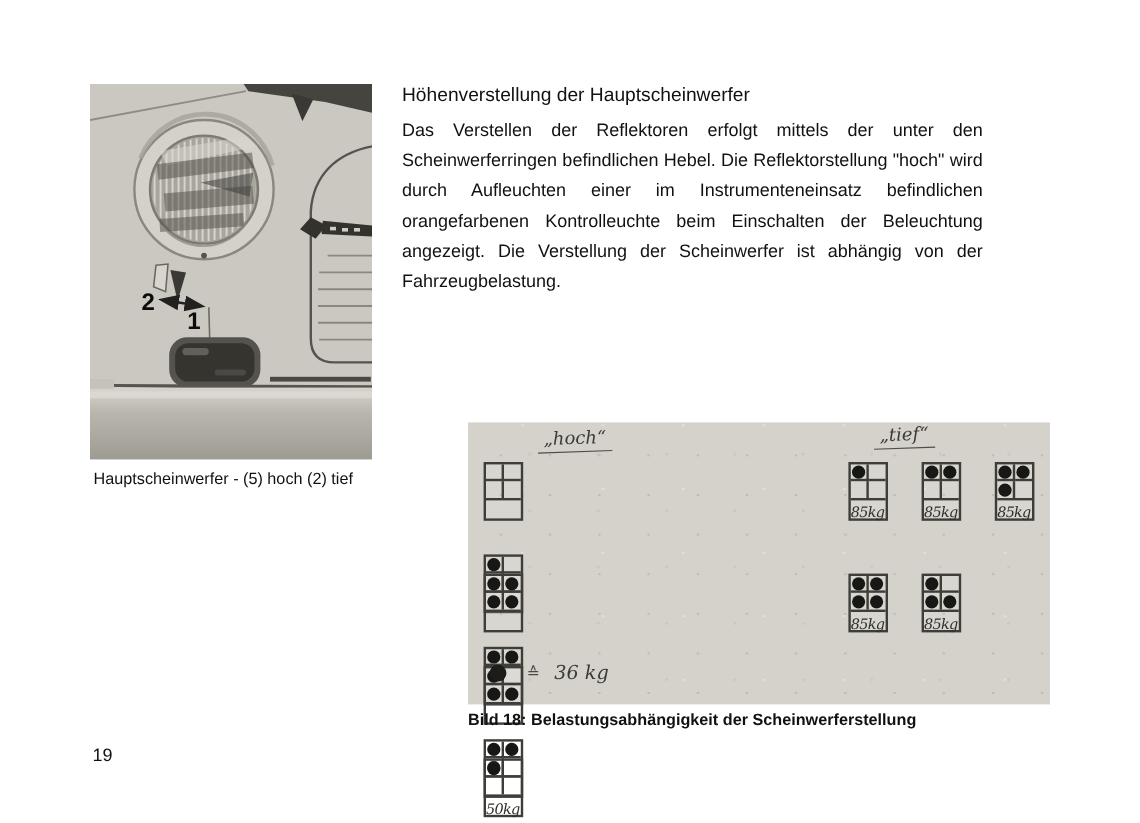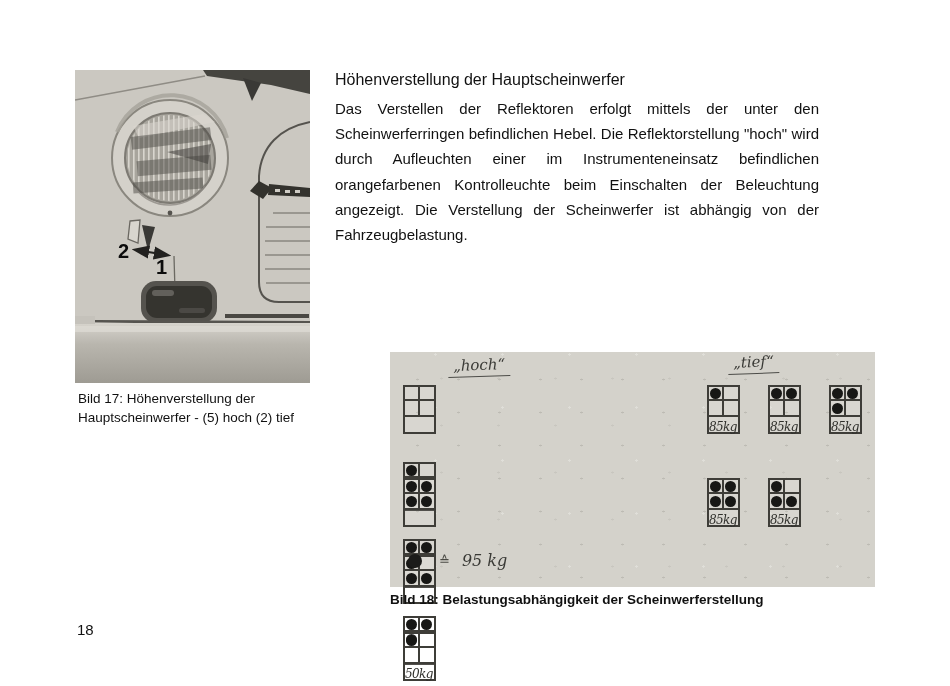--- a/index.html
+++ b/index.html
@@ -144,21 +144,20 @@
       <g>
         <polygon points="0,246 20,250 235,251 235,256 0,252" fill="#56544f"></polygon>
         <rect x="0" y="253" width="235" height="60" fill="url(#bumperface)"></rect>
         <rect x="0" y="256" width="235" height="6" fill="#dedbd4" opacity="0.75"></rect>
         <rect x="0" y="246" width="20" height="8" fill="#c5c2bb"></rect>
       </g>
     </svg>
   </div>
 
   <div class="fig17-caption">
-    <div>Bild 17: Höhenverstellung der</div>
     <div>Hauptscheinwerfer - (5) hoch (2) tief</div>
   </div>
 
   <h1 class="article-heading" style="margin:0;">Höhenverstellung der Hauptscheinwerfer</h1>
   <p class="article-body" style="margin:0;">Das Verstellen der Reflektoren erfolgt mittels der unter den Scheinwerferringen befindlichen Hebel. Die Reflektorstellung "hoch" wird durch Aufleuchten einer im Instrumenteneinsatz befindlichen orangefarbenen Kontrolleuchte beim Einschalten der Beleuchtung angezeigt. Die Verstellung der Scheinwerfer ist abhängig von der Fahrzeugbelastung.</p>
 
   <div class="fig18-panel">
     <div class="fig18-heading hoch">„hoch“</div>
     <div class="fig18-heading tief">„tief“</div>
 
@@ -360,20 +359,20 @@
             <div class="trunk">
               <span class="trunk-label">85kg</span>
             </div>
           </div>
         </div>
     </div>
 
     <div class="fig18-legend">
       <span class="legend-dot"></span>
       <span class="legend-eq">≙</span>
-      <span class="legend-wt">95 kg</span>
+      <span class="legend-wt">36 kg</span>
     </div>
   </div>
 
   <div class="fig18-caption">Bild 18: Belastungsabhängigkeit der Scheinwerferstellung</div>
 
-  <div class="page-number">18</div>
+  <div class="page-number">19</div>
 </div>
 
 </body></html>

